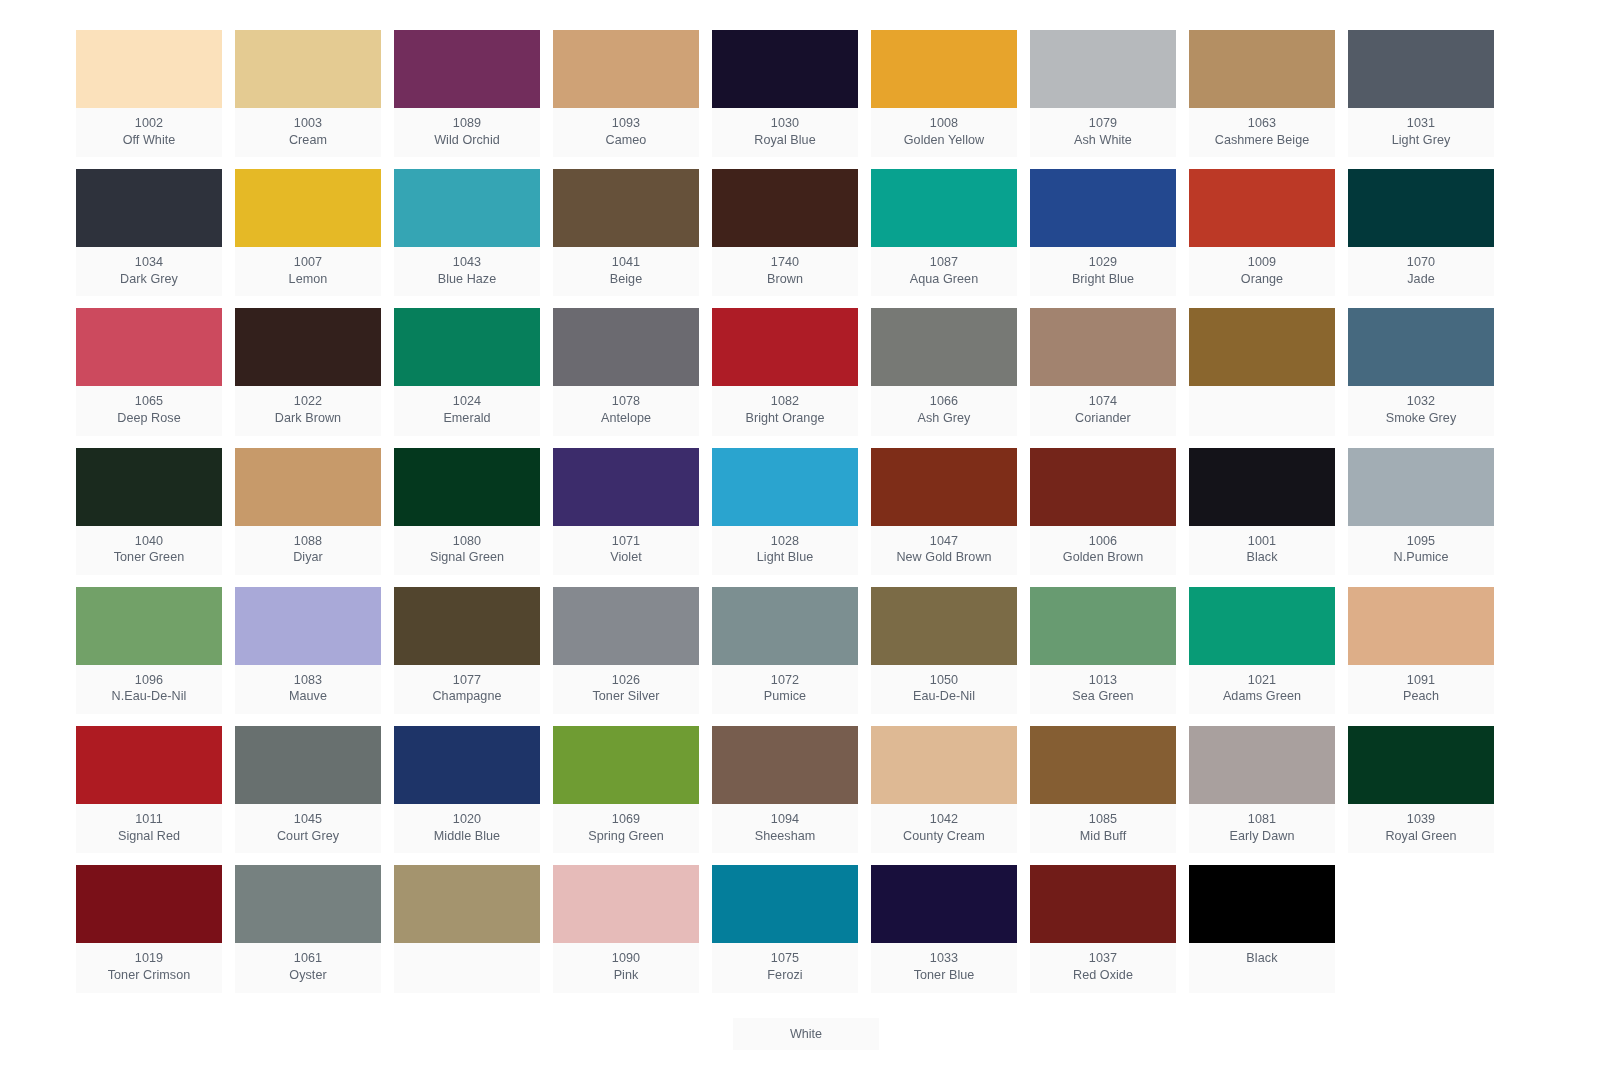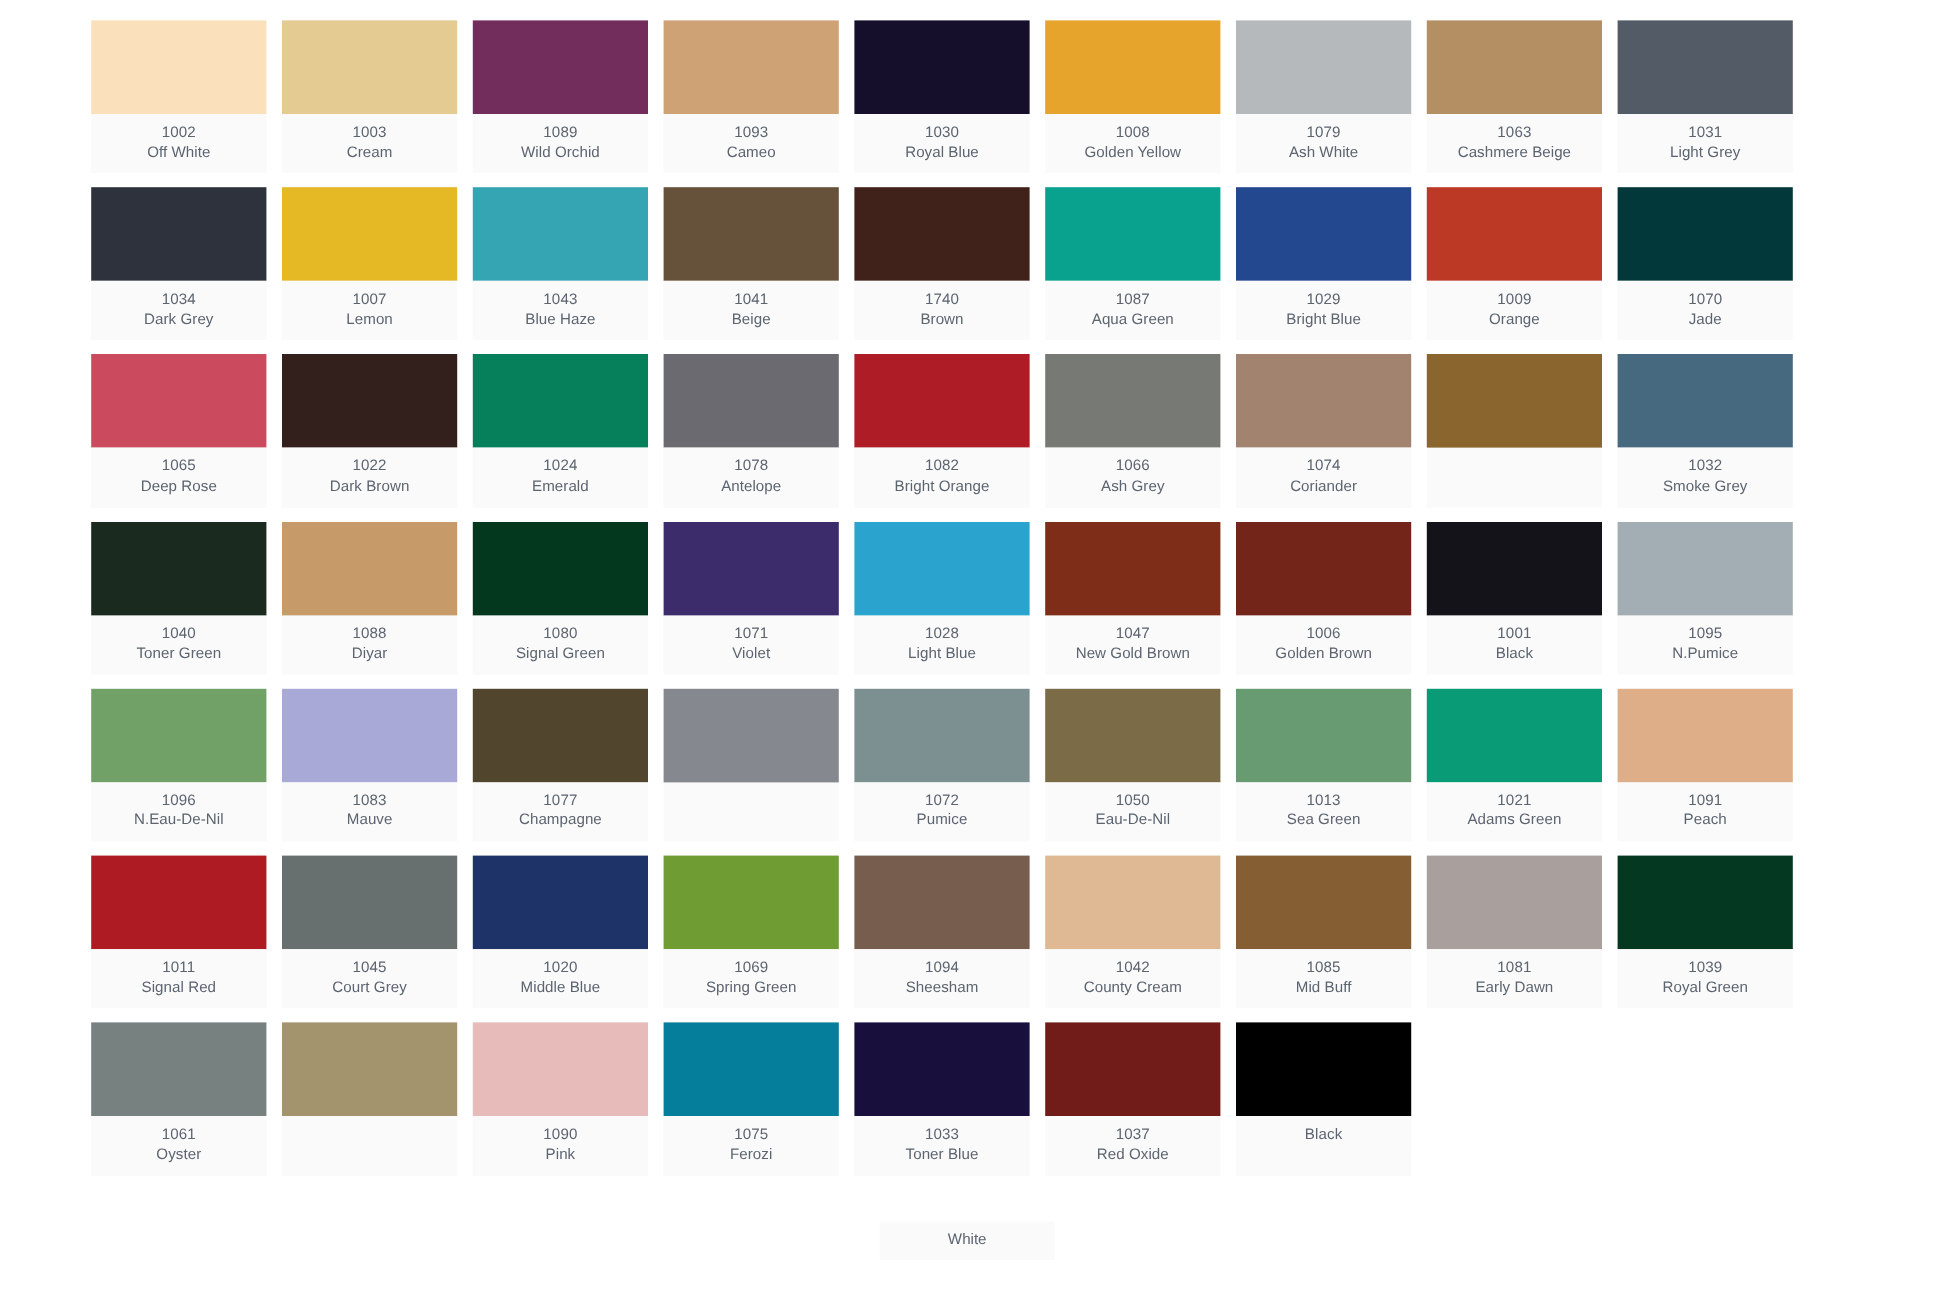--- a/index.html
+++ b/index.html
@@ -17,21 +17,21 @@
     height: 1075px;
     background: #ffffff;
     position: relative;
   }
 
   #swatch-grid {
     display: grid;
     grid-template-columns: repeat(9, 146px);
     column-gap: 13px;
     row-gap: 12px;
-    padding: 17px 0 0 76px;
+    padding: 30px 0 0 76px;
   }
 
   .swatch-card {
     width: 146px;
     display: flex;
     flex-direction: column;
     background: #fafafa;
   }
 
   .swatch-chip {
@@ -355,20 +355,24 @@
       </div>
       <div class="swatch-card">
         <div class="swatch-chip" style="background: rgb(82, 69, 46);"></div>
         <div class="swatch-caption">
           <span class="swatch-code">1077</span>
           <span class="swatch-name">Champagne</span>
         </div>
       </div>
       <div class="swatch-card">
         <div class="swatch-chip" style="background: rgb(133, 137, 143);"></div>
+        <div class="swatch-caption">
+          <span class="swatch-code">1026</span>
+          <span class="swatch-name">Toner Silver</span>
+        </div>
       </div>
       <div class="swatch-card">
         <div class="swatch-chip" style="background: rgb(124, 143, 145);"></div>
         <div class="swatch-caption">
           <span class="swatch-code">1072</span>
           <span class="swatch-name">Pumice</span>
         </div>
       </div>
       <div class="swatch-card">
         <div class="swatch-chip" style="background: rgb(123, 107, 70);"></div>
@@ -452,20 +456,27 @@
         <div class="swatch-caption">
           <span class="swatch-code">1081</span>
           <span class="swatch-name">Early Dawn</span>
         </div>
       </div>
       <div class="swatch-card">
         <div class="swatch-chip" style="background: rgb(4, 56, 32);"></div>
         <div class="swatch-caption">
           <span class="swatch-code">1039</span>
           <span class="swatch-name">Royal Green</span>
+        </div>
+      </div>
+      <div class="swatch-card">
+        <div class="swatch-chip" style="background: rgb(122, 16, 24);"></div>
+        <div class="swatch-caption">
+          <span class="swatch-code">1019</span>
+          <span class="swatch-name">Toner Crimson</span>
         </div>
       </div>
       <div class="swatch-card">
         <div class="swatch-chip" style="background: rgb(118, 129, 128);"></div>
         <div class="swatch-caption">
           <span class="swatch-code">1061</span>
           <span class="swatch-name">Oyster</span>
         </div>
       </div>
       <div class="swatch-card">

